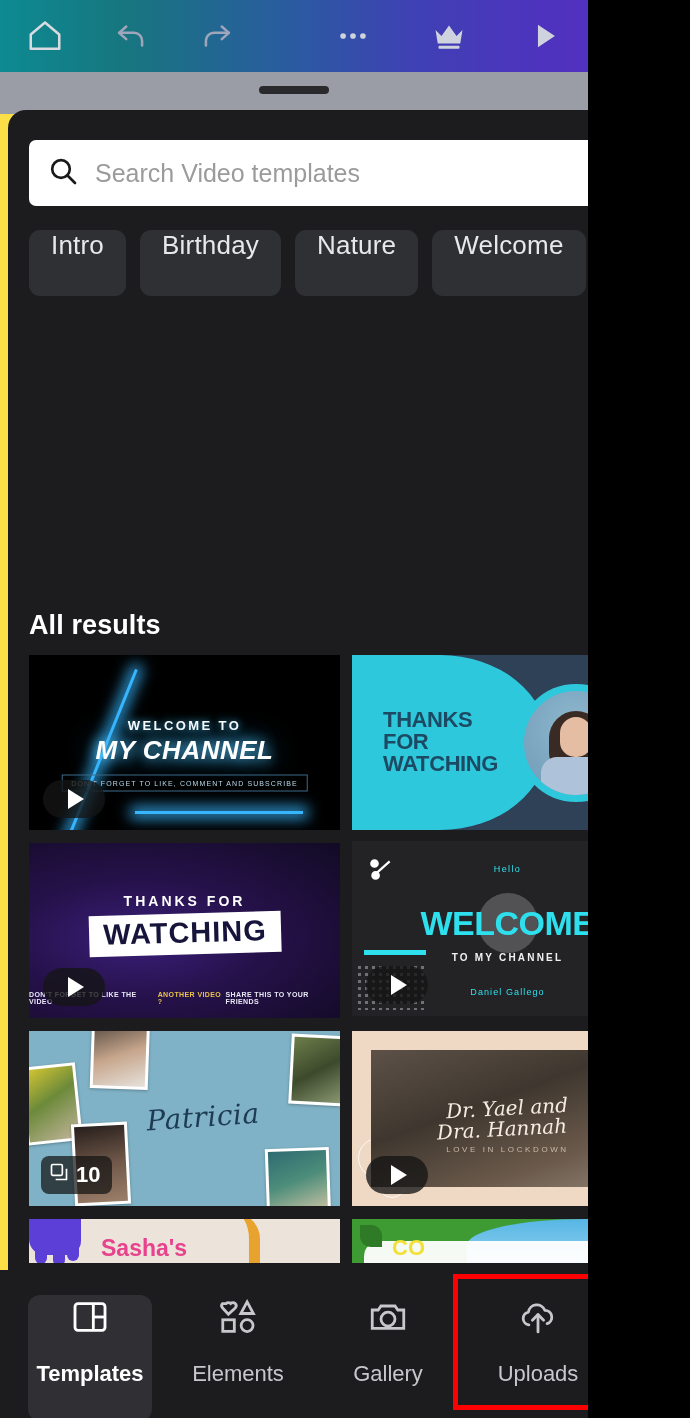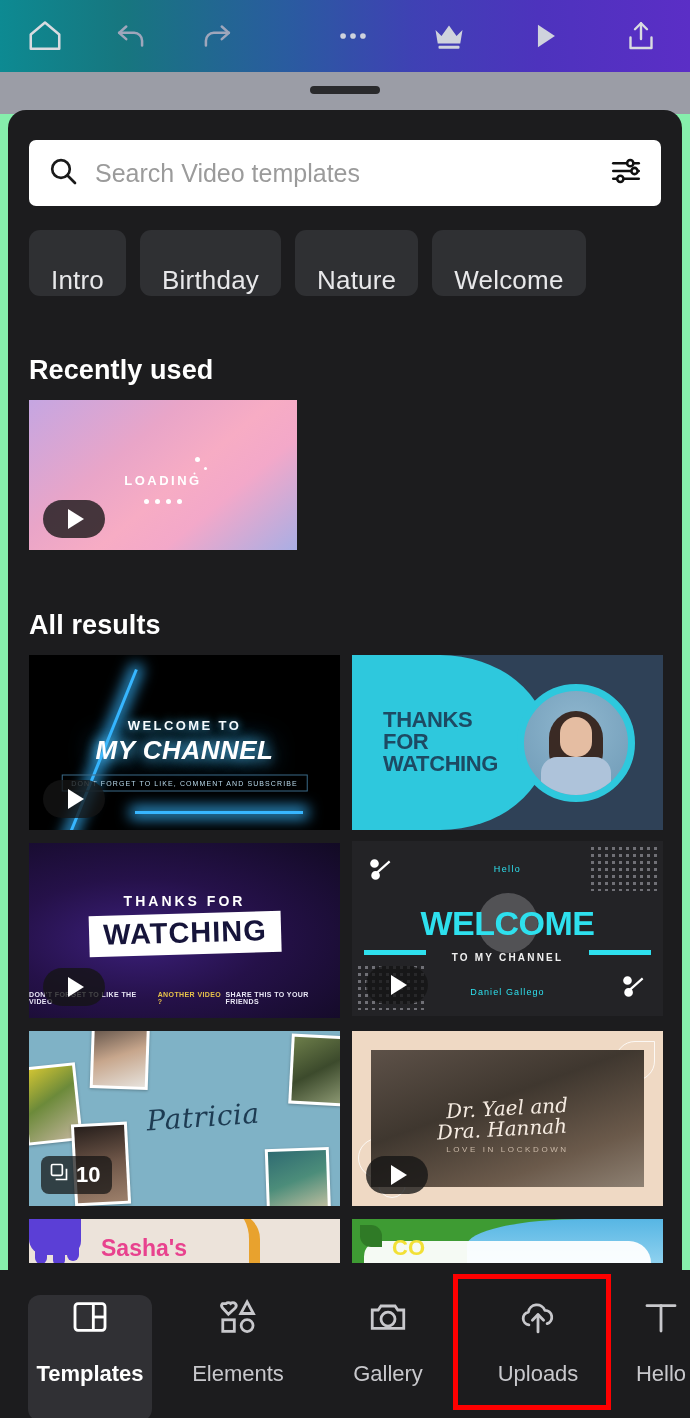--- a/index.html
+++ b/index.html
@@ -2,21 +2,21 @@
 <html><head>
 <meta charset="utf-8">
 <style>
   * { box-sizing: border-box; margin: 0; padding: 0; }
   html, body {
     width: 690px; height: 1418px;
     background: #000;
     font-family: "Liberation Sans", sans-serif;
     overflow: hidden;
   }
-  #app { position: relative; width: 690px; height: 1418px; background: #86efac; overflow: hidden; }
+  #app { position: relative; width: 588px; height: 1418px; background: #fde047; overflow: hidden; }
 
   
   .topbar {
     position: absolute; top: 0; left: 0; width: 690px; height: 72px;
     background: linear-gradient(90deg, #0d8a92 0%, #17767f 18%, #2a5ba0 42%, #3f41b4 60%, #4d33bd 78%, #5b2ec6 100%);
     display: flex; align-items: center;
   }
   .tb-left { display: flex; align-items: center; gap: 40px; margin-left: 22px; }
   .tb-right { display: flex; align-items: center; gap: 50px; margin-left: auto; margin-right: 26px; }
   .tb-icon { width: 46px; height: 46px; display: flex; align-items: center; justify-content: center; cursor: pointer; }
@@ -52,21 +52,21 @@
   .search-input::placeholder { color: #9b9b9b; }
 
   
   .chips {
     position: absolute; top: 120px; left: 21px; width: 660px; height: 66px;
     display: flex; gap: 14px; overflow: hidden;
   }
   .chip {
     flex: 0 0 auto; height: 66px; padding: 0 22px;
     background: #2f3033; border-radius: 11px;
-    display: flex; align-items: flex-end; justify-content: center;
+    display: flex; align-items: flex-start; justify-content: center;
     color: #e8e8ea; font-size: 26px; letter-spacing: 0.2px;
     cursor: pointer; white-space: nowrap;
   }
 
   
   .section-title {
     position: absolute; left: 21px; color: #ffffff;
     font-size: 27px; font-weight: bold; letter-spacing: 0.1px;
   }
   #t-recent { top: 245px; }
@@ -411,35 +411,21 @@
         </div>
       <div class="chip">
           <span>Nature</span>
         </div>
       <div class="chip">
           <span>Welcome</span>
         </div>
 
     </div>
 
-    <div class="section-title" id="t-recent">Recently used</div>
-
-    <div class="thumb" id="recent-thumb">
-      <span class="sparkle"></span>
-      <div class="loading-txt">LOADING</div>
-      <div class="dots">
-          <i></i>
-          <i></i>
-          <i></i>
-          <i></i>
-        </div>
-      <div class="playbadge">
-          <span class="tri"></span>
-        </div>
-    </div>
+
 
     <div class="section-title" id="t-all">All results</div>
 
     <div class="grid">
 
       <div class="cell neon-bg" style="left:0; top:0;">
         <div class="neon-stroke"></div>
         <div class="neon-stroke2"></div>
         <div class="neon-welcome">WELCOME TO</div>
         <div class="neon-chan">MY CHANNEL</div>

